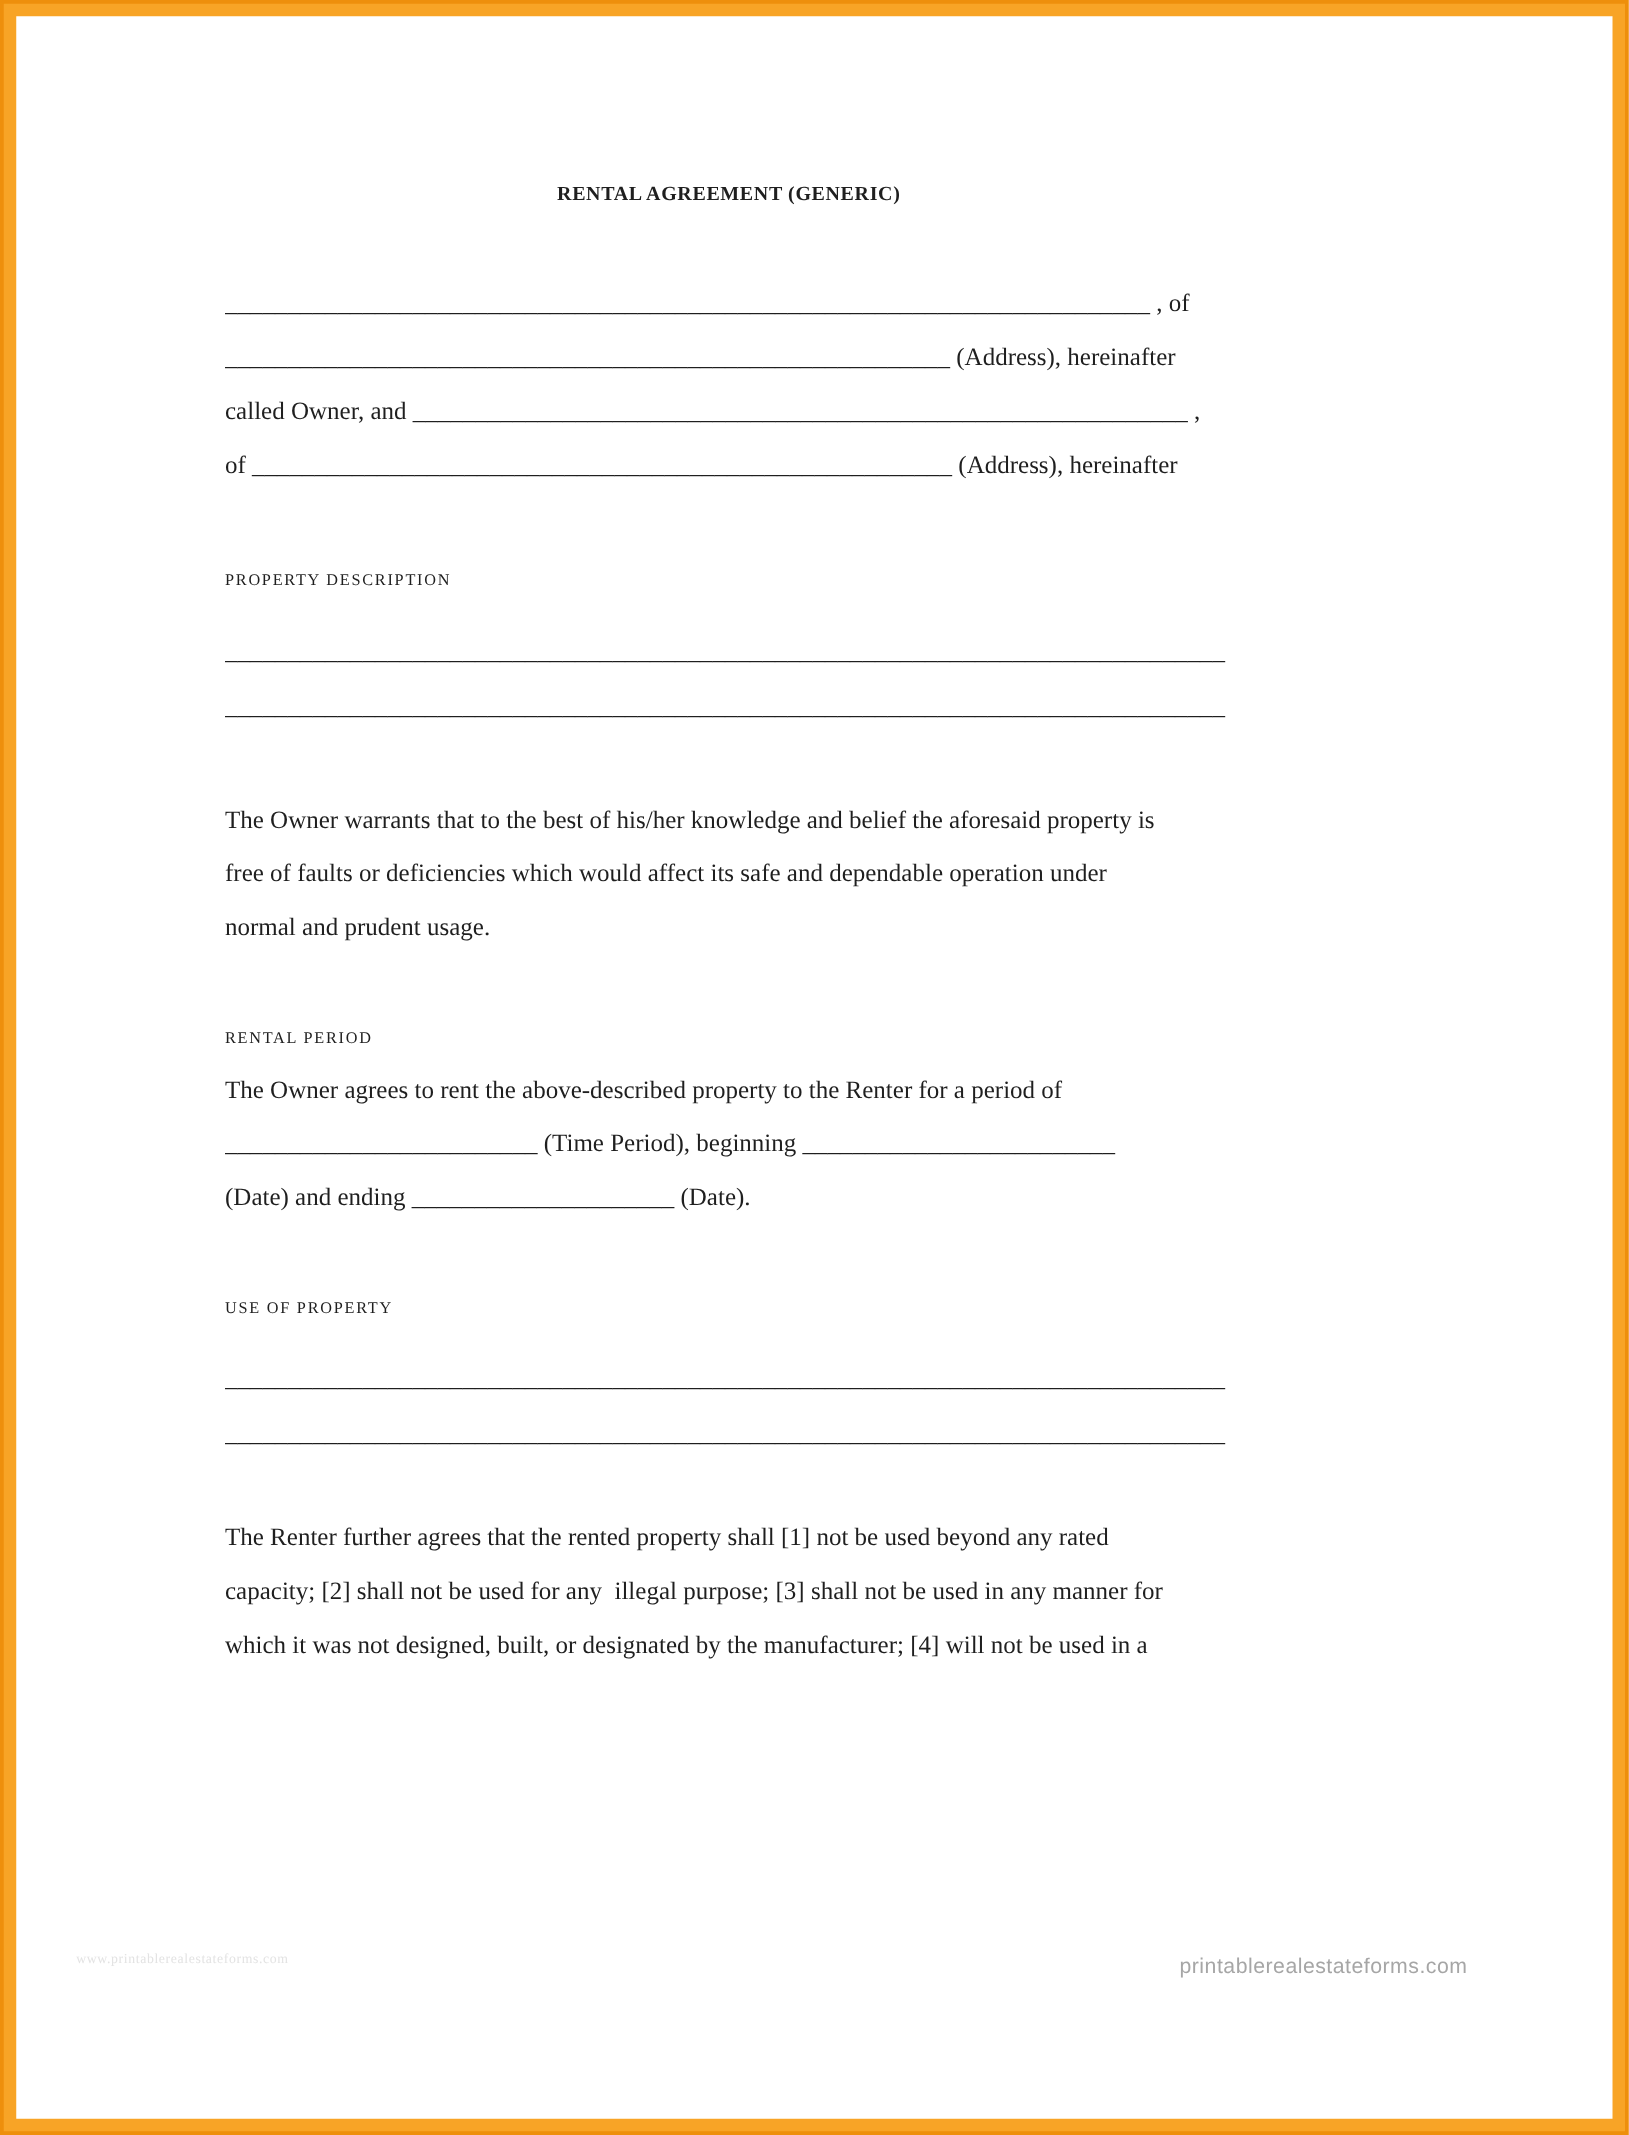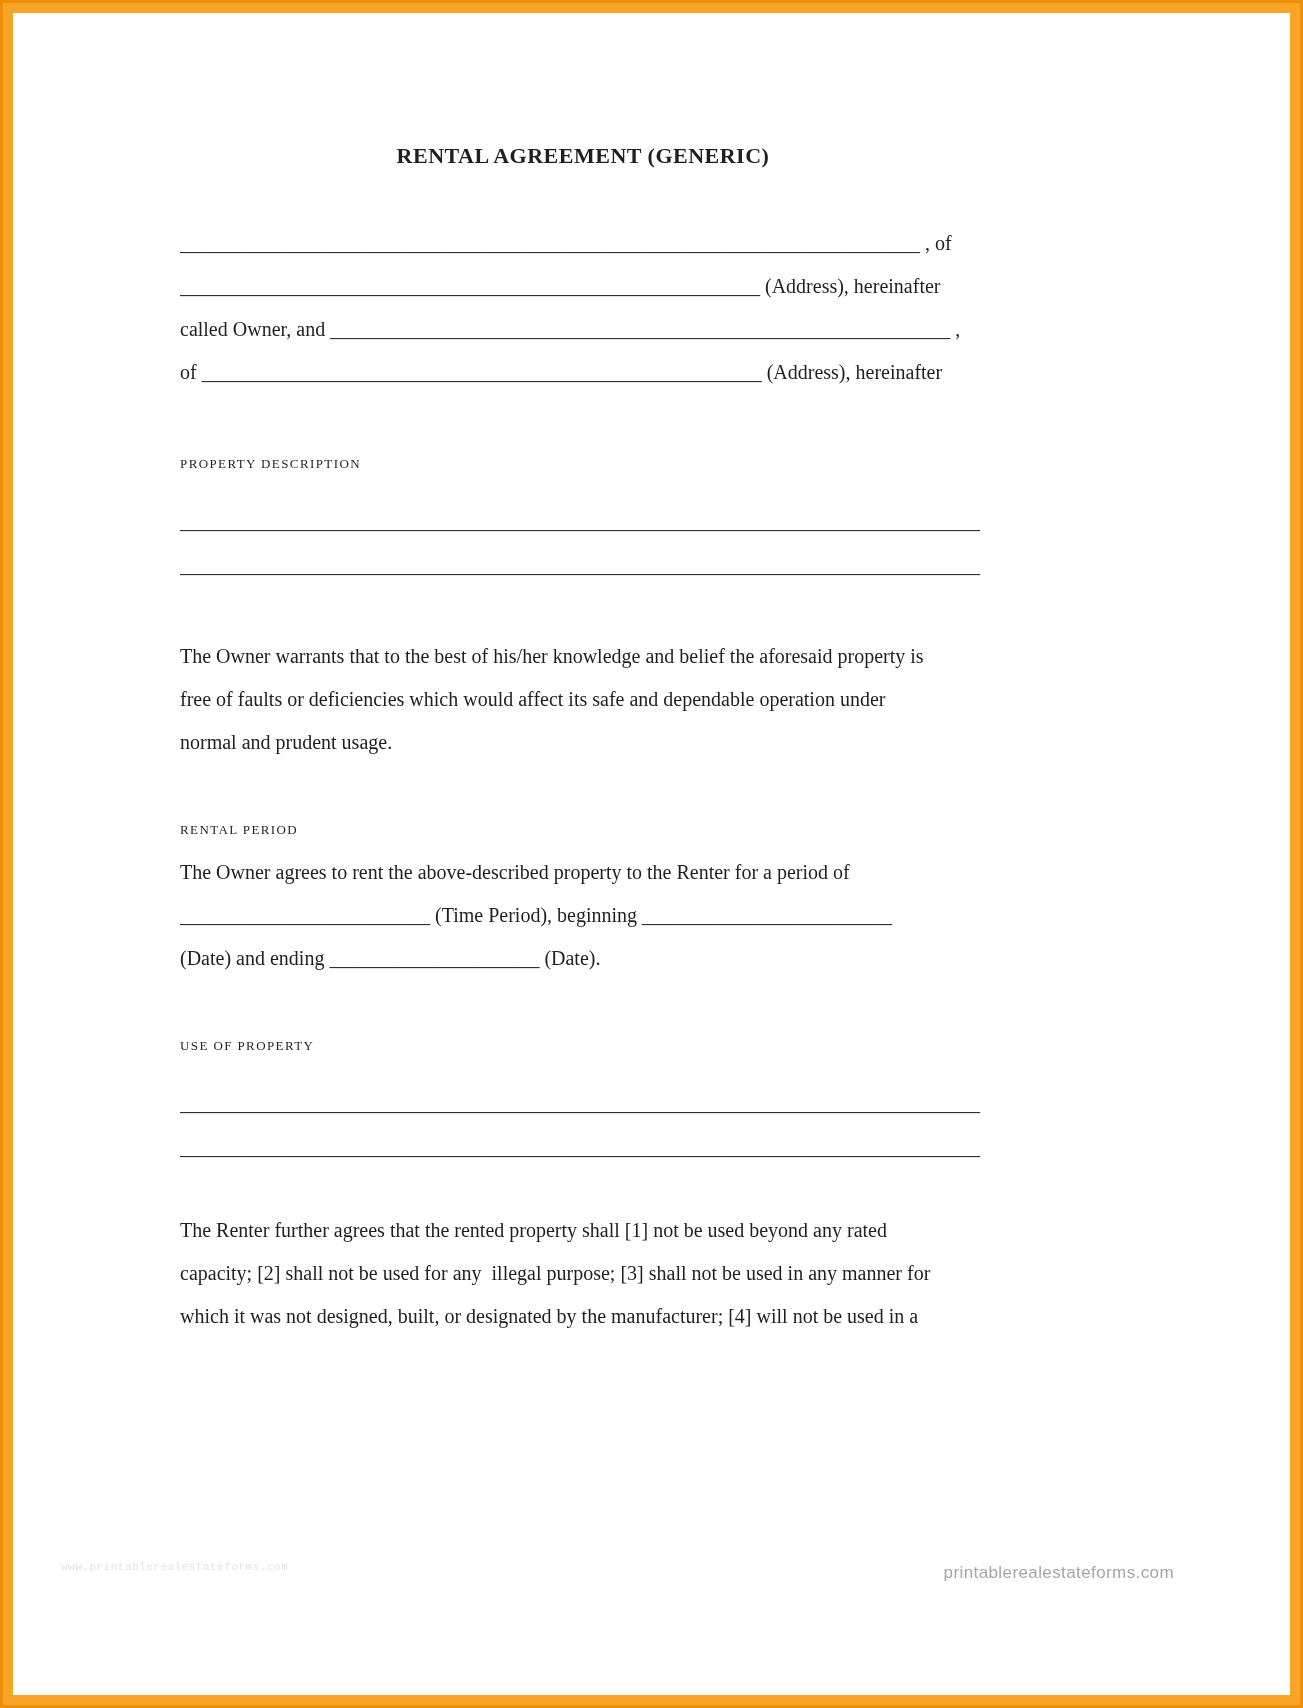--- a/index.html
+++ b/index.html
@@ -32,21 +32,21 @@
   }
   .content {
     box-sizing: content-box;
     padding-top: 129px;
     padding-left: 167px;
     width: 806px;
   }
   .doc-title {
     margin: 0 0 52px 0;
     text-align: center;
-    font-size: 22px;
+    font-size: 16px;
     font-weight: bold;
     letter-spacing: 0.5px;
     line-height: 28px;
   }
   .line {
     font-size: 20px;
     line-height: 43px;
     white-space: pre;
     overflow: hidden;
   }
@@ -64,21 +64,21 @@
   .blank-line {
     font-size: 20px;
     line-height: 44px;
     white-space: pre;
     overflow: hidden;
   }
   .watermark-left {
     position: absolute;
     left: 48px;
     bottom: 122px;
-    font-family: Liberation Mono, monospace;
+    font-family: Liberation Serif, serif;
     font-size: 11px;
     color: #e3e3e3;
     letter-spacing: 0.5px;
   }
   .watermark-right {
     position: absolute;
     right: 116px;
     bottom: 112px;
     font-family: "Liberation Sans", sans-serif;
     font-size: 17px;

